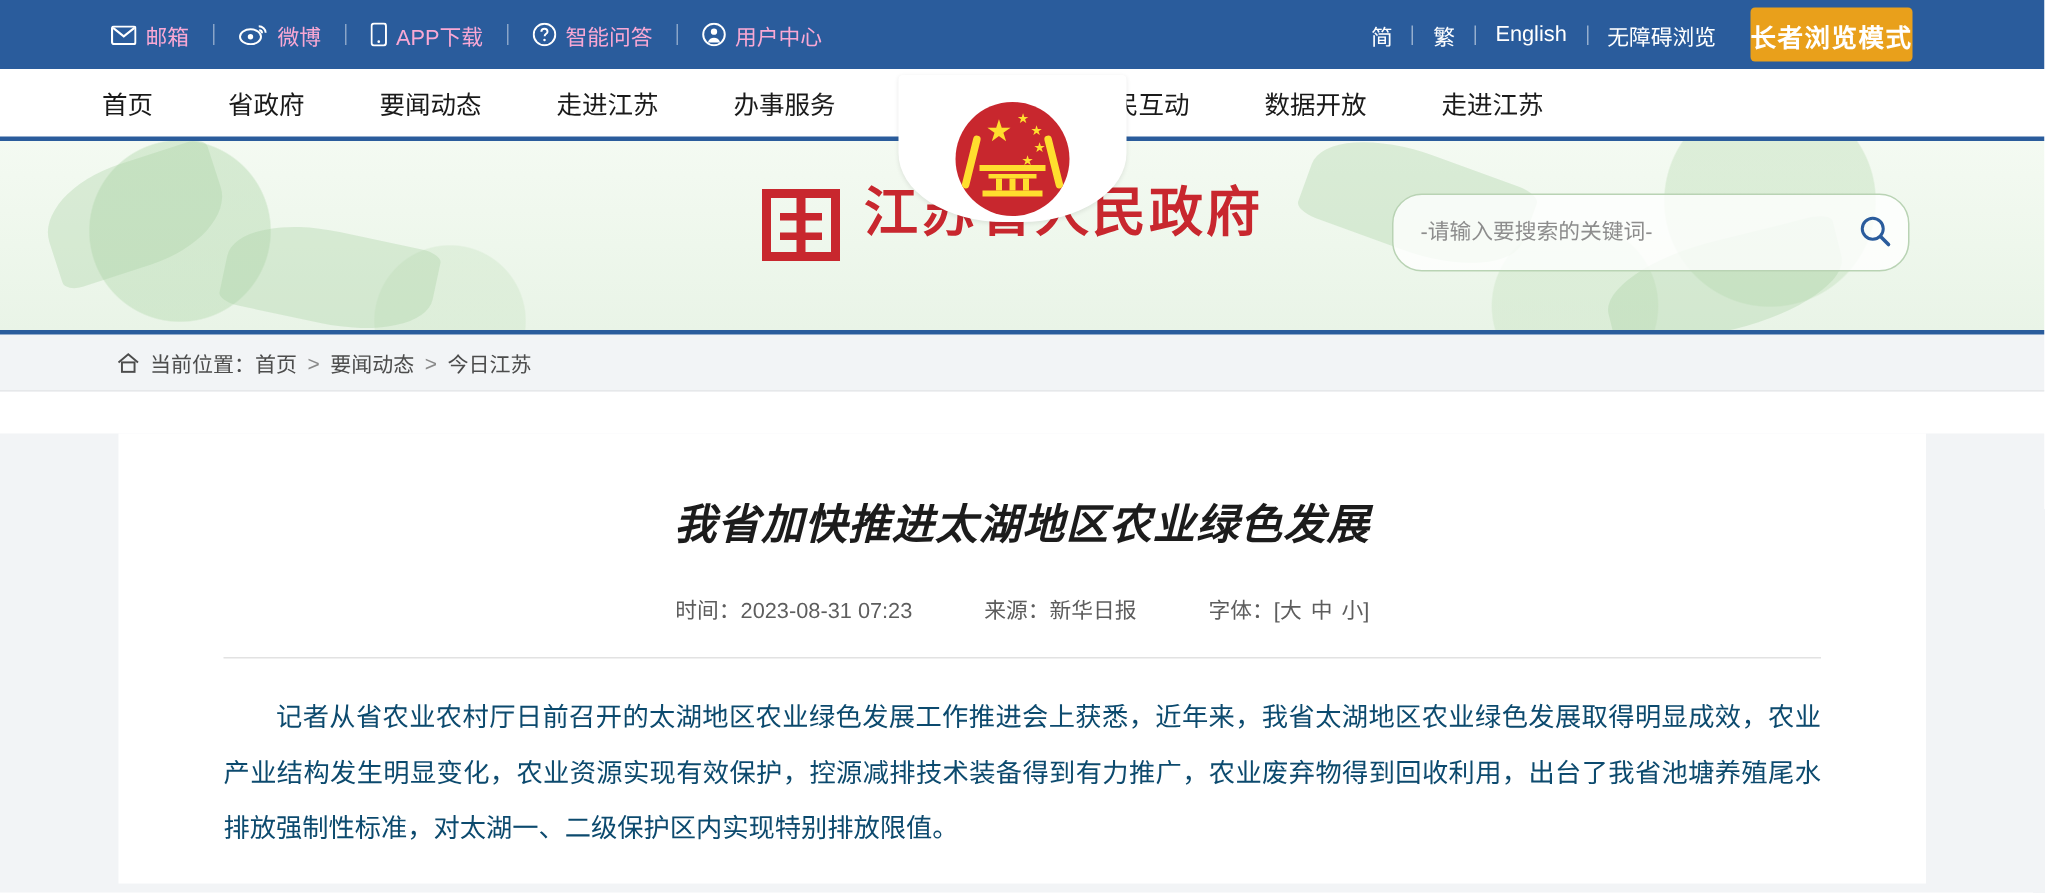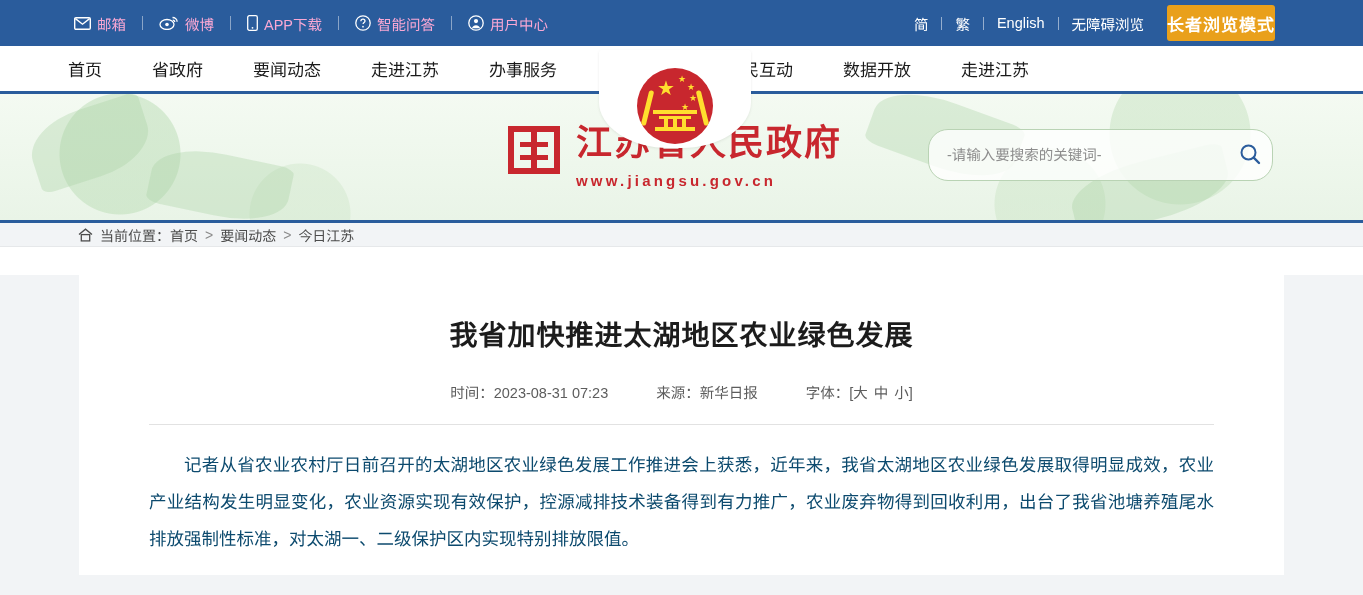--- a/index.html
+++ b/index.html
@@ -158,21 +158,21 @@
   }
   .search-input::placeholder { color: #8d8d8d; }
   .search-btn {
     width: 44px; height: 38px; background: transparent;
     border: 0; display: flex; align-items: center; justify-content: center;
     cursor: pointer;
   }
 
   
   .crumbbar {
-    height: 24px;
+    height: 38px;
     background: #f2f4f6;
     display: flex; align-items: center;
     padding-left: 78px;
     font-size: 14px; color: #4c4c4c;
     border-bottom: 1px solid #e6e8ea;
   }
   .crumbbar .home-icon { margin-right: 7px; display: inline-flex; }
   .crumb-sep { margin: 0 7px; color: #8a8a8a; }
   .crumb-link { color: #4c4c4c; }
 
@@ -183,20 +183,21 @@
     min-height: 300px;
     padding: 38px 70px 0;
   }
   .article-title {
     text-align: center;
     font-size: 28px;
     color: #1c1c1c;
     font-weight: bold;
     letter-spacing: 1px;
     font-family: "DejaVu Sans", "Liberation Sans", sans-serif;
+    font-style: italic;
   }
   .article-meta {
     display: flex; justify-content: center; align-items: center;
     gap: 48px;
     margin-top: 28px;
     font-size: 14.5px; color: #5d5d5d;
   }
   .font-sizes { display: inline-flex; gap: 6px; }
   .fs-link { color: #5d5d5d; }
   .meta-divider {
@@ -336,21 +337,20 @@
       <i style="left:0; top:4px; width:6px; height:48px;"></i>
       <i style="right:0; top:4px; width:6px; height:48px;"></i>
       <i style="left:6px; top:4px; width:40px; height:6px;"></i>
       <i style="left:6px; top:46px; width:40px; height:6px;"></i>
       <i style="left:23px; top:10px; width:6px; height:36px;"></i>
       <i style="left:12px; top:20px; width:28px; height:5px;"></i>
       <i style="left:12px; top:33px; width:28px; height:5px;"></i>
     </div>
     <div class="brand-text">
       <div class="brand-title">江苏省人民政府</div>
-      <div class="brand-url">www.jiangsu.gov.cn</div>
     </div>
   </div>
 
   <div class="search-box">
     <input class="search-input" type="text" placeholder="-请输入要搜索的关键词-" style="">
     <button class="search-btn">
       <span>
         <svg width="24" height="24" viewBox="0 0 24 24">
             <circle cx="10.5" cy="10.5" r="7" fill="none" stroke="#2a5c9c" stroke-width="2"></circle>
             <line x1="15.7" y1="15.7" x2="21" y2="21" stroke="#2a5c9c" stroke-width="2.4" stroke-linecap="round"></line>

